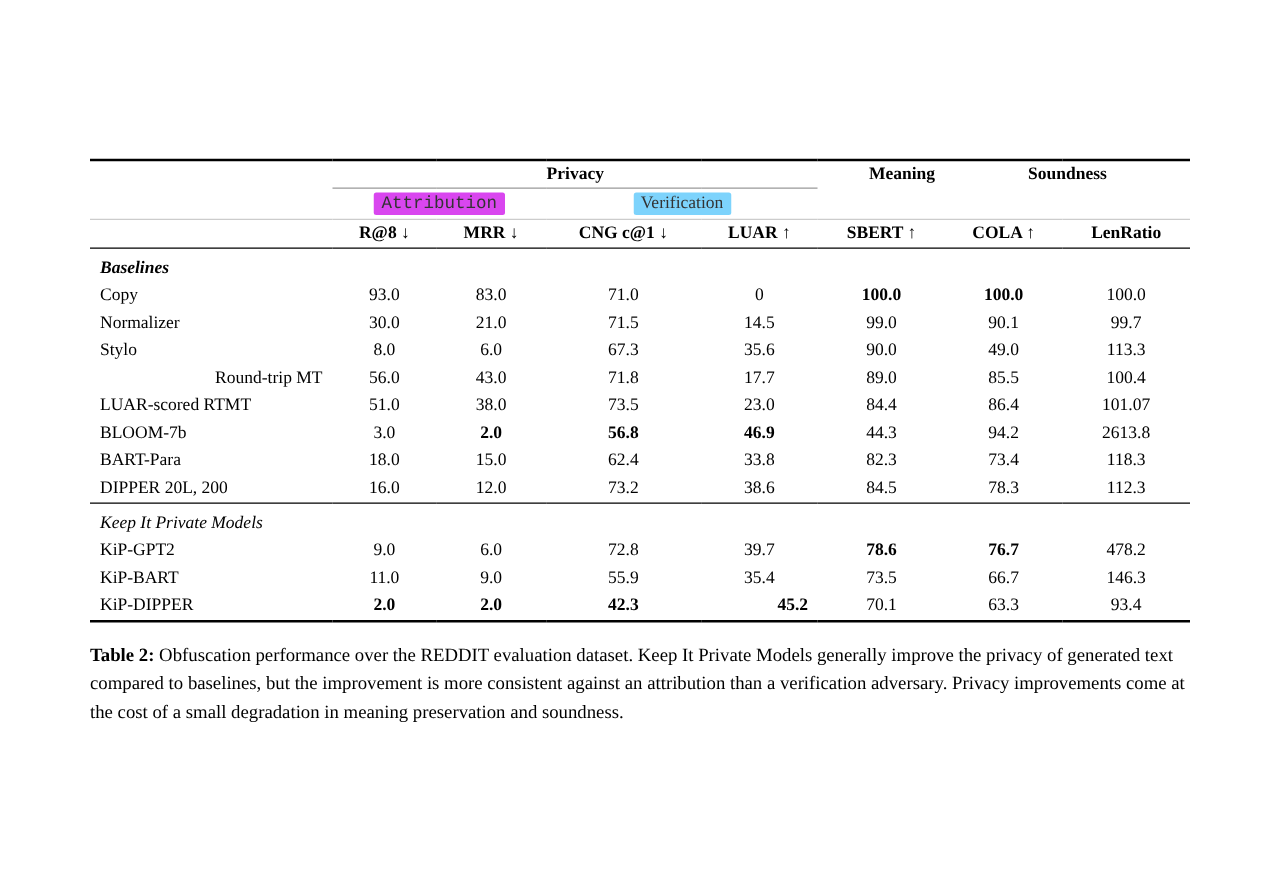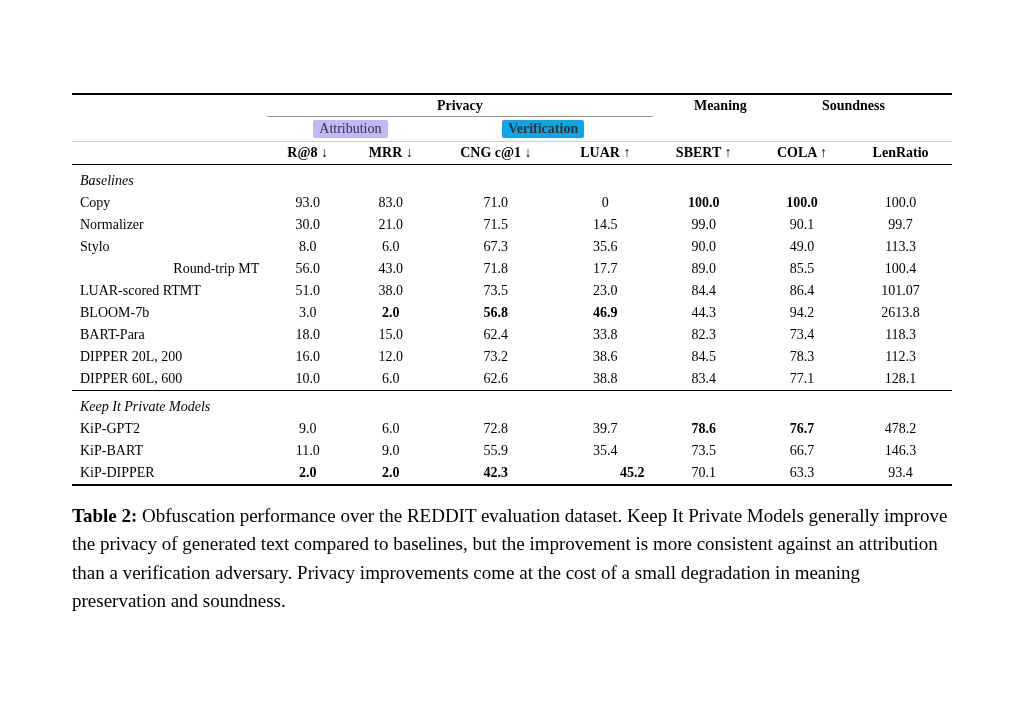--- a/index.html
+++ b/index.html
@@ -44,36 +44,36 @@
     .bottom-border {
       border-bottom: 2px solid #000;
     }
     .group-header {
       font-style: italic;
       font-weight: normal;
       text-align: left;
       padding-top: 6px;
     }
     .attribution-label {
-      background-color: #c4b5fd;
+      background-color: #d946ef;
       color: #333;
       padding: 1px 6px;
       border-radius: 2px;
       display: inline-block;
+      font-family: Liberation Mono, monospace;
     }
     .verification-label {
-      background-color: #0ea5e9;
+      background-color: #7dd3fc;
       color: #333;
       padding: 1px 6px;
       border-radius: 2px;
       display: inline-block;
-      font-weight: bold;
     }
     .caption {
-      font-size: 19px;
+      font-size: 15px;
       line-height: 1.5;
       margin-top: 8px;
     }
     .caption-label {
       font-weight: bold;
     }
   </style>
 </head>
 <body>
 
@@ -106,21 +106,21 @@
         <th>MRR ↓</th>
         <th>CNG c@1 ↓</th>
         <th>LUAR ↑</th>
         <th>SBERT ↑</th>
         <th>COLA ↑</th>
         <th>LenRatio</th>
       </tr>
     </thead>
     <tbody id="table-body">
     <tr>
-          <td colspan="8" class="group-header" style="padding-top: 8px;">Baselines</td>
+          <td colspan="8" class="group-header" style="padding-top: 8px; font-weight: bold;">Baselines</td>
         </tr>
         <tr>
           <td style="text-align: left;">Copy</td>
           <td>93.0</td>
           <td>83.0</td>
           <td>71.0</td>
           <td>0</td>
           <td style="font-weight: bold;">100.0</td>
           <td style="font-weight: bold;">100.0</td>
           <td>100.0</td>
@@ -187,30 +187,20 @@
         </tr>
         <tr>
           <td style="text-align: left;">DIPPER 20L, 200</td>
           <td>16.0</td>
           <td>12.0</td>
           <td>73.2</td>
           <td>38.6</td>
           <td>84.5</td>
           <td>78.3</td>
           <td>112.3</td>
-        </tr>
-        <tr>
-          <td style="text-align: left;">DIPPER 60L, 600</td>
-          <td>10.0</td>
-          <td>6.0</td>
-          <td>62.6</td>
-          <td>38.8</td>
-          <td>83.4</td>
-          <td>77.1</td>
-          <td>128.1</td>
         </tr>
         <tr class="section-border-top">
           <td colspan="8" class="group-header section-border-top" style="padding-top: 8px;">Keep It Private Models</td>
         </tr>
         <tr>
           <td style="text-align: left;">KiP-GPT2</td>
           <td>9.0</td>
           <td>6.0</td>
           <td>72.8</td>
           <td>39.7</td>

